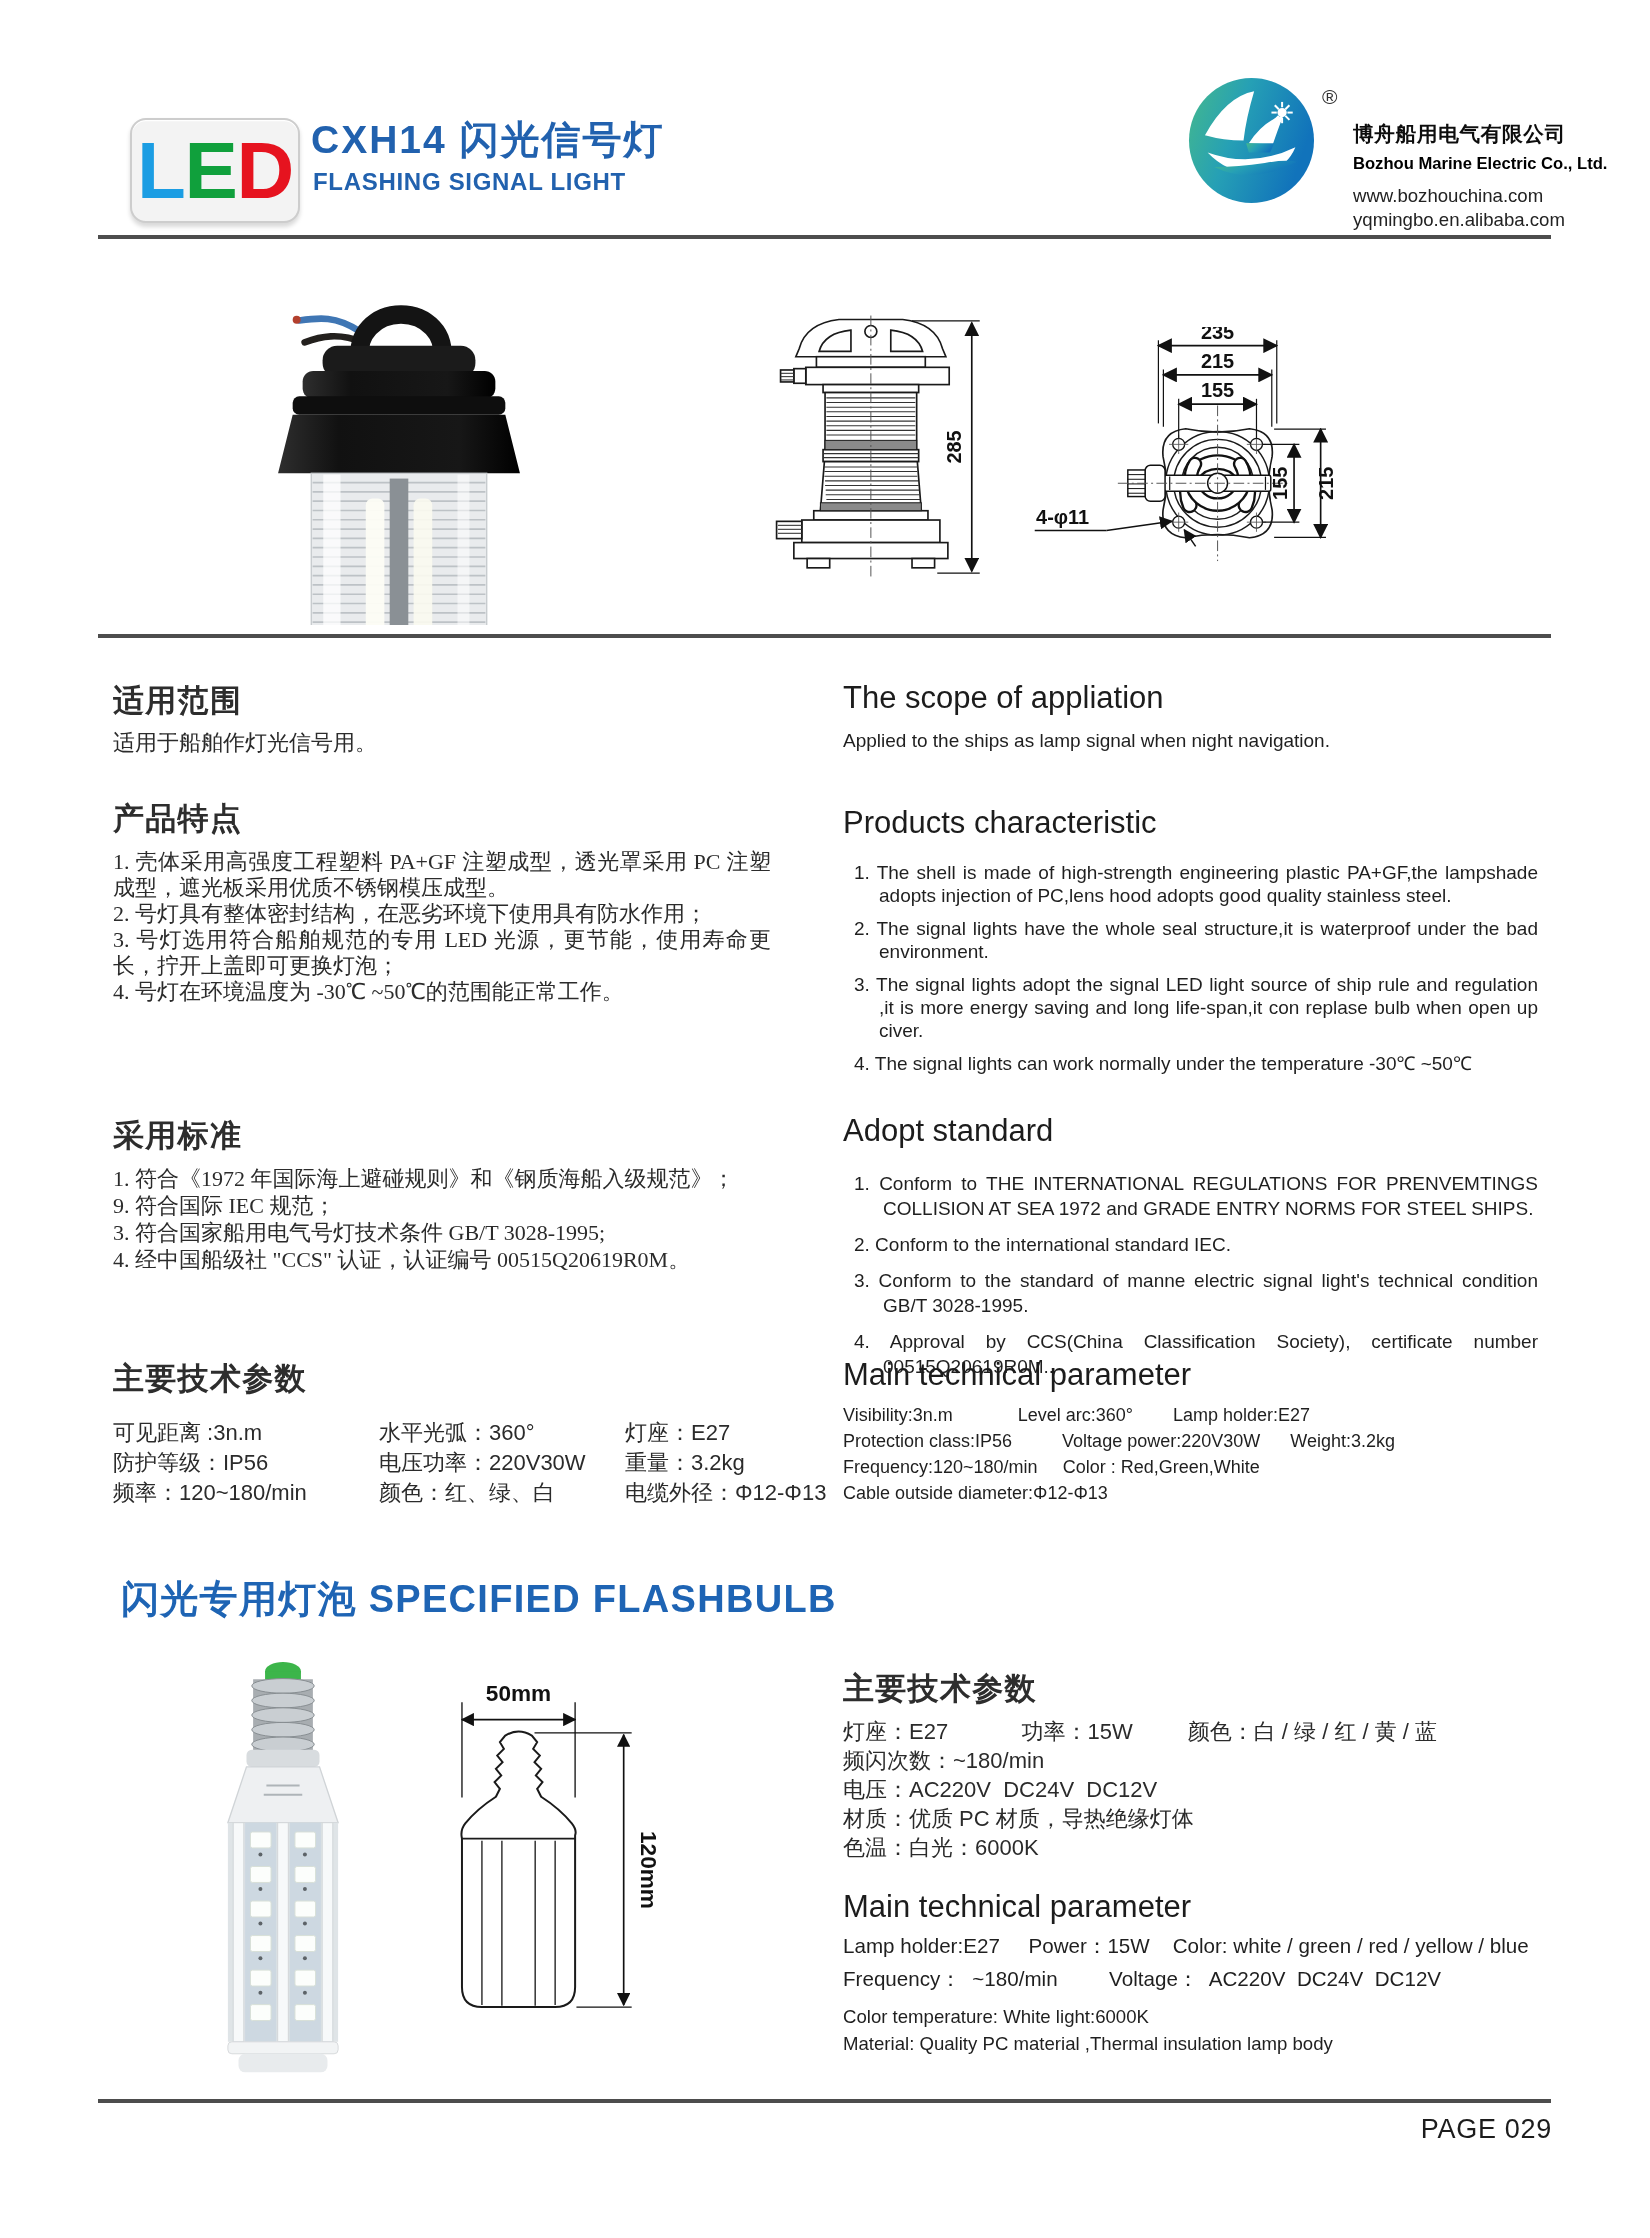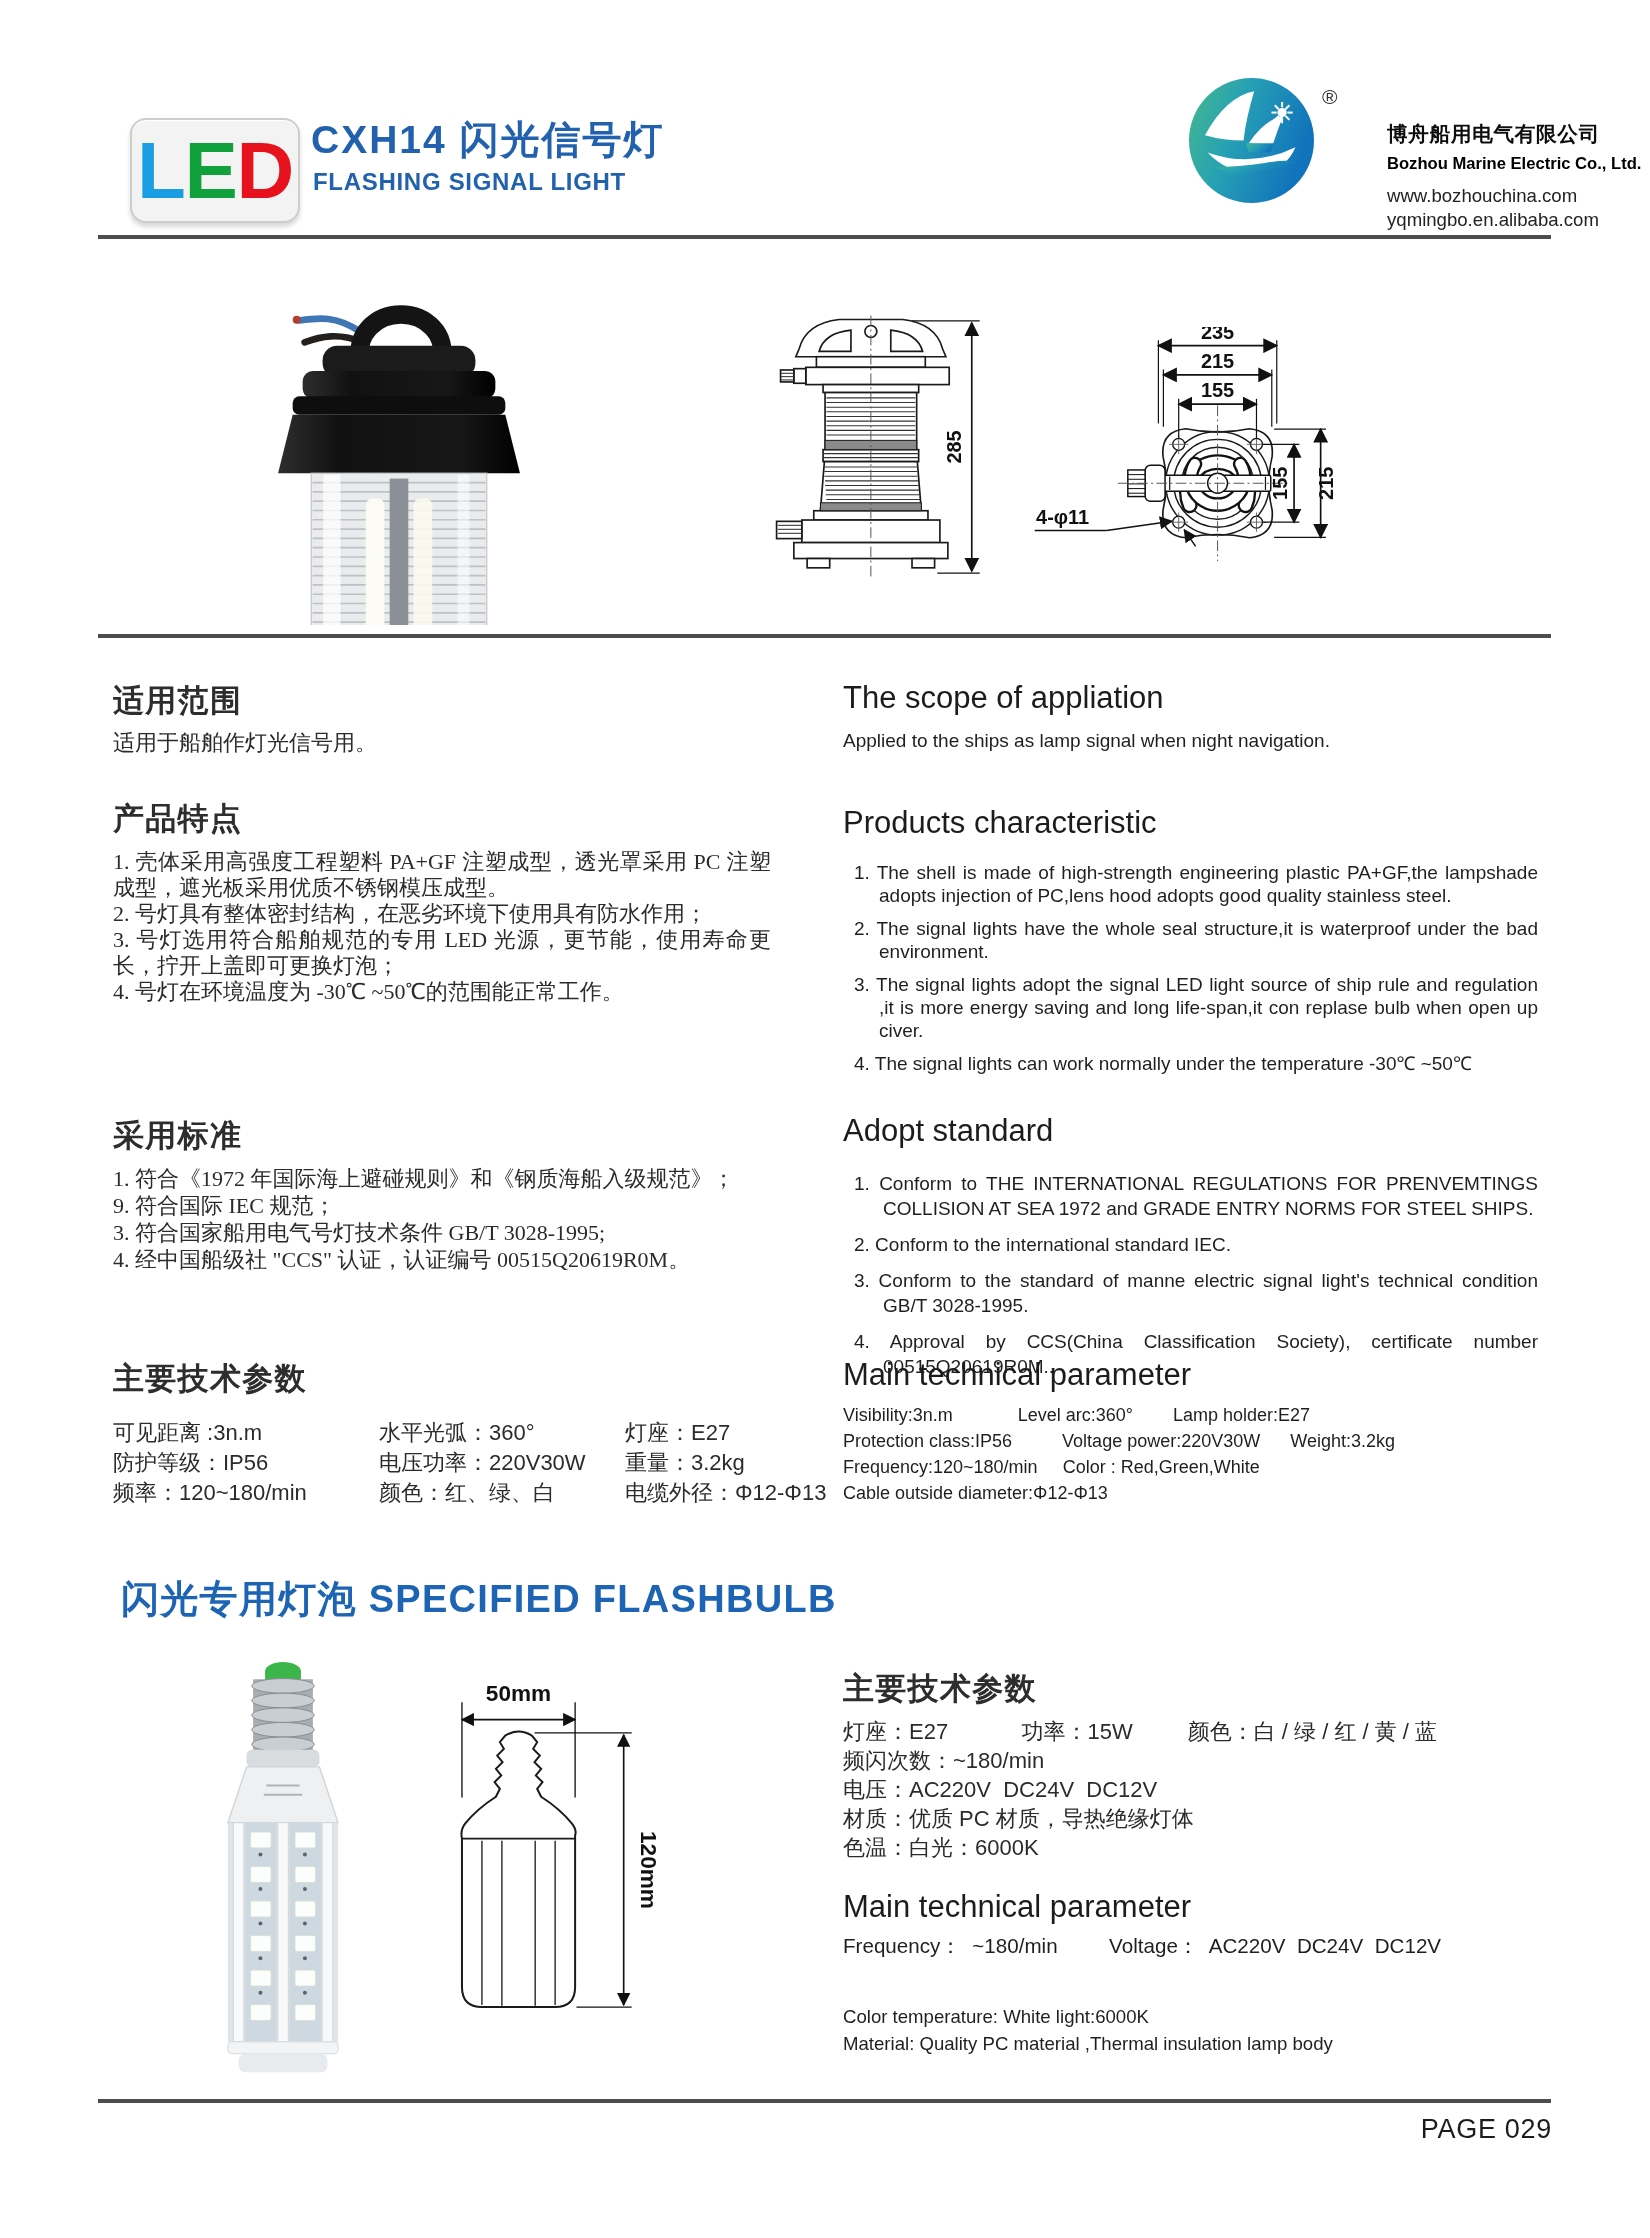--- a/index.html
+++ b/index.html
@@ -9,21 +9,21 @@
 
   
   .led-badge{left:130px;top:118px;width:166px;height:101px;background:#f3f3f3;
     border:2px solid #cdcdcd;border-radius:16px;display:flex;align-items:center;justify-content:center;
     box-shadow:0 3.3px 4.7px rgba(0,0,0,.15), inset 0 1.3px 0 #ffffff;}
   .led-badge span{font-size:80px;font-weight:bold;line-height:1;letter-spacing:-1.3px;}
   .led-l{color:#1b9de3;} .led-e{color:#10a03c;} .led-d{color:#e6131f;}
   .title-zh{left:311px;top:113px;font-size:39px;font-weight:600;color:#2161ae;letter-spacing:2px;}
   .title-en{left:313px;top:168px;font-size:24px;font-weight:600;color:#2161ae;letter-spacing:0.7px;}
   .reg-mark{left:1322px;top:85px;font-size:21px;color:#333;}
-  .company{left:1353px;top:120px;width:219px;margin-left:34px;}
+  .company{left:1353px;top:120px;width:219px;}
   .company .zh{font-size:20.6px;font-weight:bold;color:#0d0d0d;letter-spacing:0.7px;white-space:nowrap;}
   .company .en{font-size:16.6px;font-weight:bold;color:#000000;margin-top:6px;white-space:nowrap;}
   .company .url{font-size:18.6px;color:#222;margin-top:2.7px;white-space:nowrap;}
   .company .url.first{margin-top:10.6px;}
 
   .rule{left:98px;width:1453px;height:4px;background:#4d4d4d;}
 
   
   .h-zh{font-size:31px;font-weight:600;color:#2d2d2d;letter-spacing:1.3px;white-space:nowrap;}
   .h-en{font-size:31px;font-weight:500;color:#1c1c1c;white-space:nowrap;}
@@ -459,20 +459,21 @@
   <div class="abs fb-zh" style="left:843px;top:1717px;width:725px">
     <div class="pre">灯座：E27            功率：15W         颜色：白 / 绿 / 红 / 黄 / 蓝</div>
     <div class="pre">频闪次数：~180/min</div>
     <div class="pre">电压：AC220V  DC24V  DC12V</div>
     <div class="pre">材质：优质 PC 材质，导热绝缘灯体</div>
     <div class="pre">色温：白光：6000K</div>
   </div>
 
   <div class="abs h-en" style="left:843px;top:1889px">Main technical parameter</div>
   <div class="abs fb-en-a" style="left:843px;top:1929px;width:732px">
+    <div class="pre">Lamp holder:E27     Power：15W    Color: white / green / red / yellow / blue</div>
     <div class="pre">Frequency：  ~180/min         Voltage：  AC220V  DC24V  DC12V</div>
   </div>
   <div class="abs fb-en-b" style="left:843px;top:2003px;width:732px">
     <div class="pre">Color temperature: White light:6000K</div>
     <div class="pre">Material: Quality PC material ,Thermal insulation lamp body</div>
   </div>
 
   <div class="abs rule" style="top:2099px"></div>
   <div class="abs page-num">PAGE 029</div>
 

